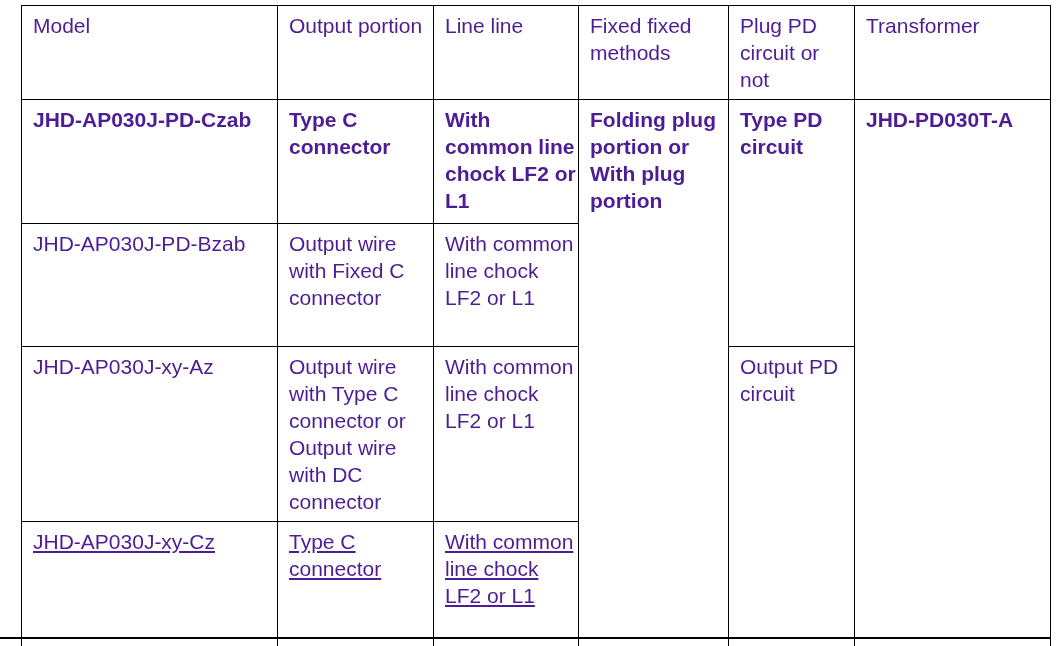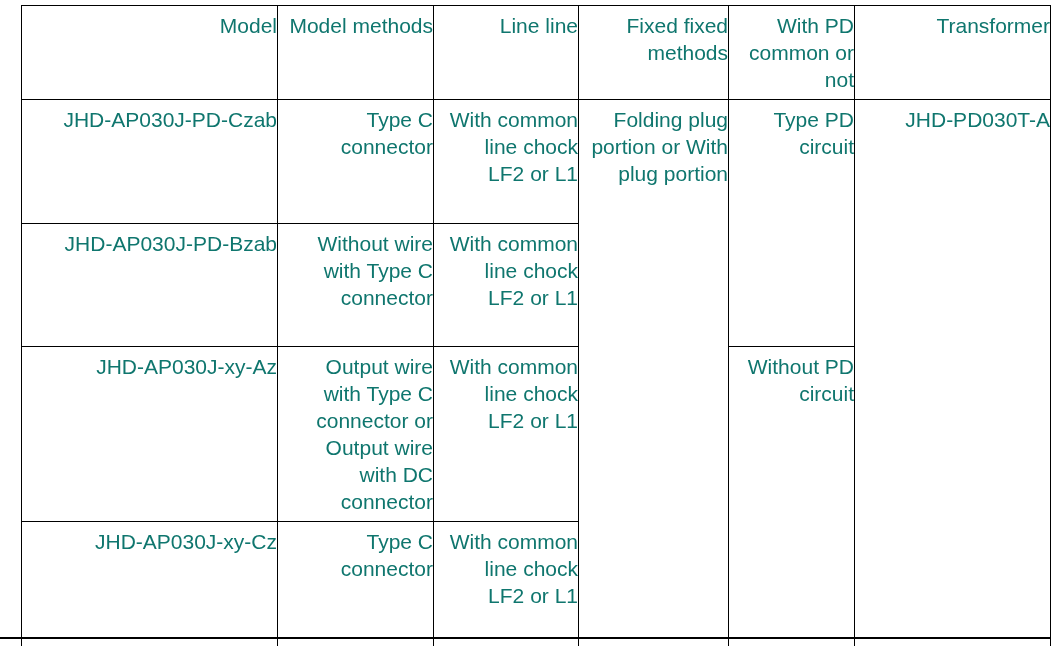--- a/index.html
+++ b/index.html
@@ -27,42 +27,42 @@
     top: 5px;
     width: 1029px;
     border-collapse: collapse;
     table-layout: fixed;
     background: #ffffff;
   }
   table.spec-table td,
   table.spec-table th {
     border: 1px solid #000000;
     vertical-align: top;
-    text-align: right;
+    text-align: left;
     font-weight: normal;
     font-size: 21px;
     line-height: 27px;
     padding: 6px 0 6px 11px;
-    color: #0f766e;
+    color: #4c1d95;
     background: #ffffff;
     word-wrap: break-word;
   }
   
   col.c-model        { width: 256px; }
   col.c-output       { width: 156px; }
   col.c-chock        { width: 145px; }
   col.c-plug         { width: 150px; }
   col.c-pd           { width: 126px; }
   col.c-transformer  { width: 196px; }
 
   tr.header-row th { height: 80px; }
-  tr.row-1 td { height: 111px; }
+  tr.row-1 td { height: 111px; font-weight: bold; }
   tr.row-2 td { height: 110px; }
   tr.row-3 td { height: 154px; }
-  tr.row-4 td { height: 113px; }
+  tr.row-4 td { height: 113px; text-decoration: underline; }
 
   
   #bottom-rule {
     position: absolute;
     left: 0px;
     top: 637px;
     width: 1051px;
     height: 2px;
     background: #000000;
   }
@@ -78,50 +78,50 @@
       <col class="c-output">
       <col class="c-chock">
       <col class="c-plug">
       <col class="c-pd">
       <col class="c-transformer">
     </colgroup>
 
     <thead>
       <tr class="header-row">
         <th>Model</th>
-        <th>Model methods</th>
+        <th>Output portion</th>
         <th>Line line</th>
         <th>Fixed fixed methods</th>
-        <th>With PD common or not</th>
+        <th>Plug PD circuit or not</th>
         <th>Transformer</th>
       </tr>
     </thead>
 
     <tbody>
 
       <tr class="row-1">
         <td>JHD-AP030J-PD-Czab</td>
         <td>Type C connector</td>
         <td>With common line chock LF2 or L1</td>
         <td rowspan="4">Folding plug portion or With plug portion</td>
         <td rowspan="2">Type PD circuit</td>
         <td rowspan="4">JHD-PD030T-A</td>
       </tr>
 
       <tr class="row-2">
         <td>JHD-AP030J-PD-Bzab</td>
-        <td>Without wire with Type C connector</td>
+        <td>Output wire with Fixed C connector</td>
         <td>With common line chock LF2 or L1</td>
       </tr>
 
       <tr class="row-3">
         <td>JHD-AP030J-xy-Az</td>
         <td>Output wire with Type C connector or Output wire with DC connector</td>
         <td>With common line chock LF2 or L1</td>
-        <td rowspan="2">Without PD circuit</td>
+        <td rowspan="2">Output PD circuit</td>
       </tr>
 
       <tr class="row-4">
         <td>JHD-AP030J-xy-Cz</td>
         <td>Type C connector</td>
         <td>With common line chock LF2 or L1</td>
       </tr>
 
     </tbody>
   </table>

